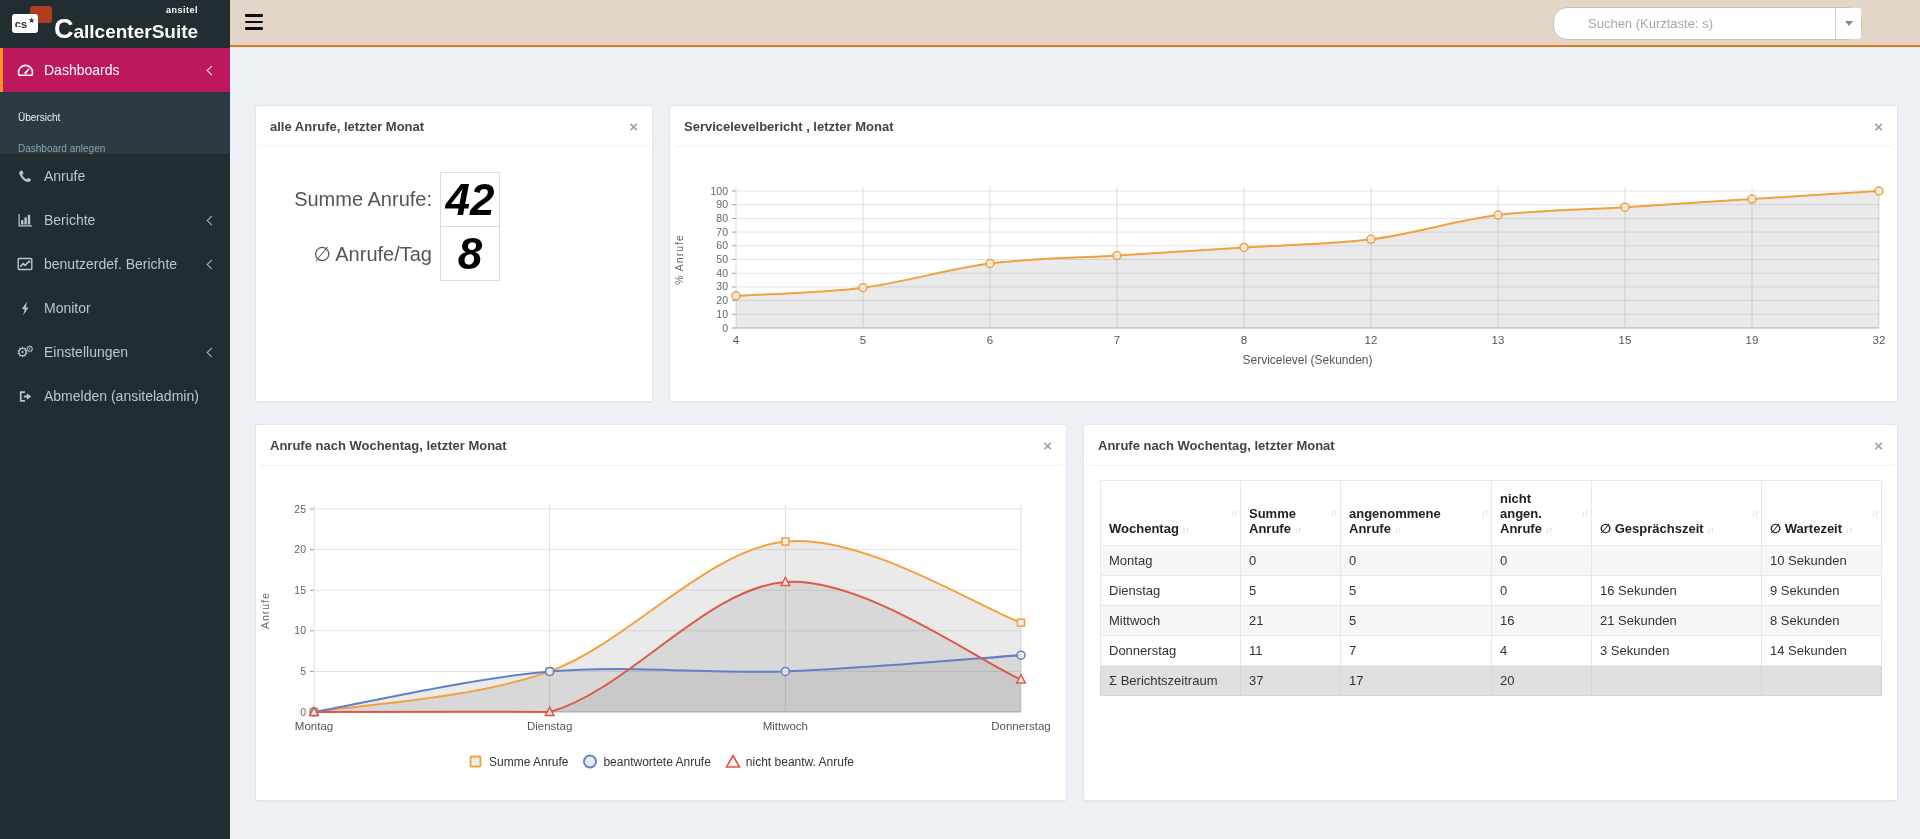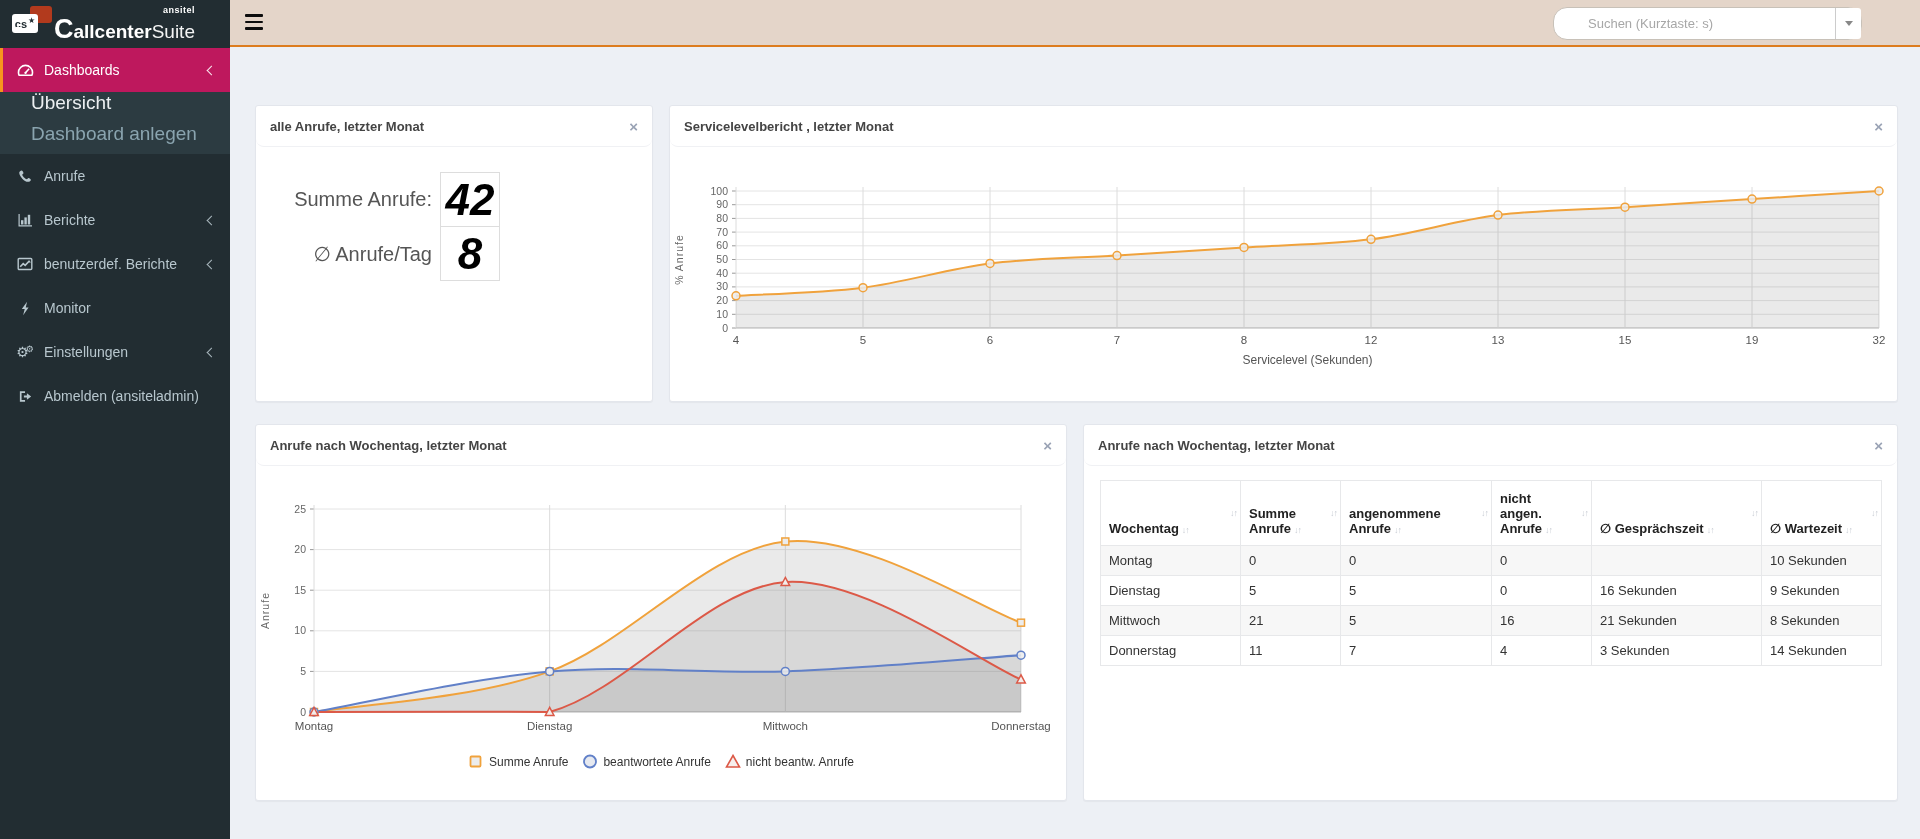--- a/index.html
+++ b/index.html
@@ -11,30 +11,30 @@
   .bubble-red{position:absolute;right:2px;top:1px;width:22px;height:17px;background:#b23a1d;border-radius:3px;}
   .bubble-red::after{content:"";position:absolute;right:3px;bottom:-5px;border:5px solid transparent;border-top-color:#b23a1d;border-right-width:0;}
   .bubble-white{position:absolute;left:2px;top:9px;width:26px;height:19px;background:#fff;border-radius:3px;
     display:flex;align-items:center;justify-content:center;color:#222d32;font-weight:bold;font-size:11px;}
   .bubble-white::after{content:"";position:absolute;left:4px;bottom:-6px;border:6px solid transparent;border-top-color:#fff;border-left-width:0;}
   .bubble-star{font-size:8px;margin:-6px 0 0 1px;}
   .brand{position:relative;color:#fff;line-height:1;padding-top:10px;}
   .brand-top{position:absolute;top:0;right:0;font-size:9px;font-weight:bold;letter-spacing:.5px;}
   .brand-main{font-size:19px;font-weight:bold;}
   .brand-main .first-letter{font-size:27px;}
-  .brand-light{font-weight:normal;opacity:.95;}
+  .brand-light{font-weight:bold;opacity:.95;}
   .nav{list-style:none;margin:0;padding:0;}
   .nav-item{height:44px;display:flex;align-items:center;padding:0 15px 0 12px;color:#b8c7ce;font-size:14px;
     border-left:3px solid transparent;cursor:pointer;}
   .nav-item.active{background:#be185d;border-left-color:#f7941d;color:#fff;}
   .nav-icon{width:20px;flex:0 0 20px;margin-right:9px;display:flex;align-items:center;justify-content:center;color:inherit;}
   .nav-icon svg{display:block;}
   .chevron-left{margin-left:auto;width:6px;height:6px;border-left:1.5px solid currentColor;border-bottom:1.5px solid currentColor;transform:rotate(45deg);opacity:.9;}
   .submenu{list-style:none;margin:0;padding:0;background:#2c3b41;}
-  .submenu-item{height:31px;display:flex;align-items:flex-start;padding-left:31px;font-size:19px;color:#8aa4af;cursor:pointer;}
+  .submenu-item{height:31px;display:flex;align-items:flex-end;padding-left:18px;font-size:10px;color:#8aa4af;cursor:pointer;}
   .submenu-item.current{color:#eceff1;}
   .gear-glyph{font-family:"DejaVu Sans",sans-serif;font-size:14px;line-height:1;}
   .gear-small{font-size:9px;margin-left:-3px;vertical-align:top;}
   
   .topbar{position:absolute;left:230px;top:0;width:1690px;height:45px;background:#e4d5c9;border-bottom:2px solid #dd7c1e;}
   .hamburger{position:absolute;left:15px;top:14px;width:18px;height:16px;display:flex;flex-direction:column;justify-content:space-between;cursor:pointer;background:none;border:none;padding:0;}
   .hamburger span{display:block;height:2.6px;background:#0d0d0d;border-radius:1px;}
   .search-wrap{position:absolute;right:58px;top:7px;width:283px;height:31px;background:#fff;border:1px solid #c8c1b8;border-radius:14px;display:flex;padding-left:24px;}
   .search-input{flex:1;border:none;outline:none;background:transparent;padding:0 10px;font-size:13px;color:#333;font-family:inherit;}
   .search-input::placeholder{color:#a7a7a7;}
@@ -400,15 +400,23 @@
           <td>8 Sekunden</td>
         </tr>
         <tr>
           <td>Donnerstag</td>
           <td>11</td>
           <td>7</td>
           <td>4</td>
           <td>3 Sekunden</td>
           <td>14 Sekunden</td>
         </tr>
+        <tr class="sum-row">
+          <td>Σ Berichtszeitraum</td>
+          <td>37</td>
+          <td>17</td>
+          <td>20</td>
+          <td></td>
+          <td></td>
+        </tr>
       </tbody>
   </table>
 </section>
 
 </body></html>

